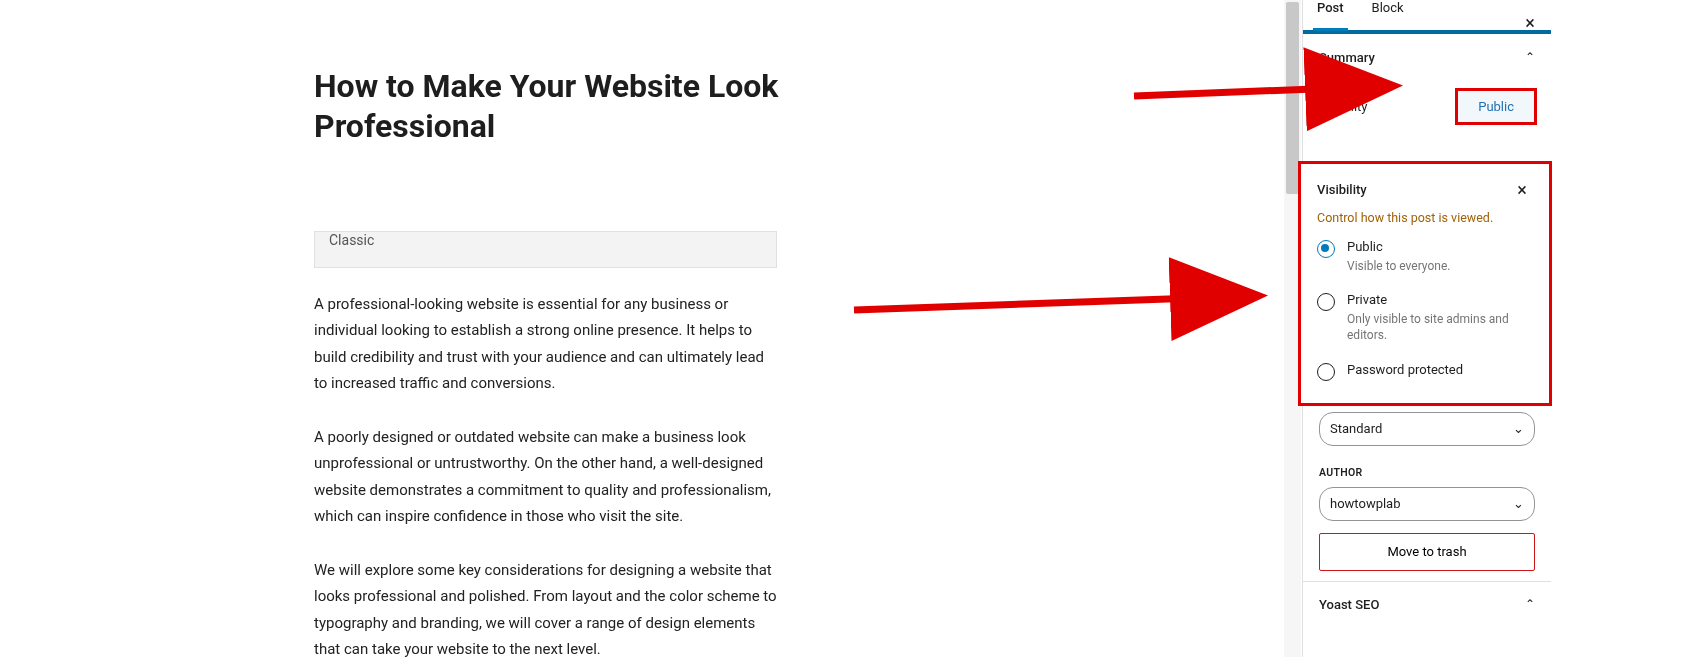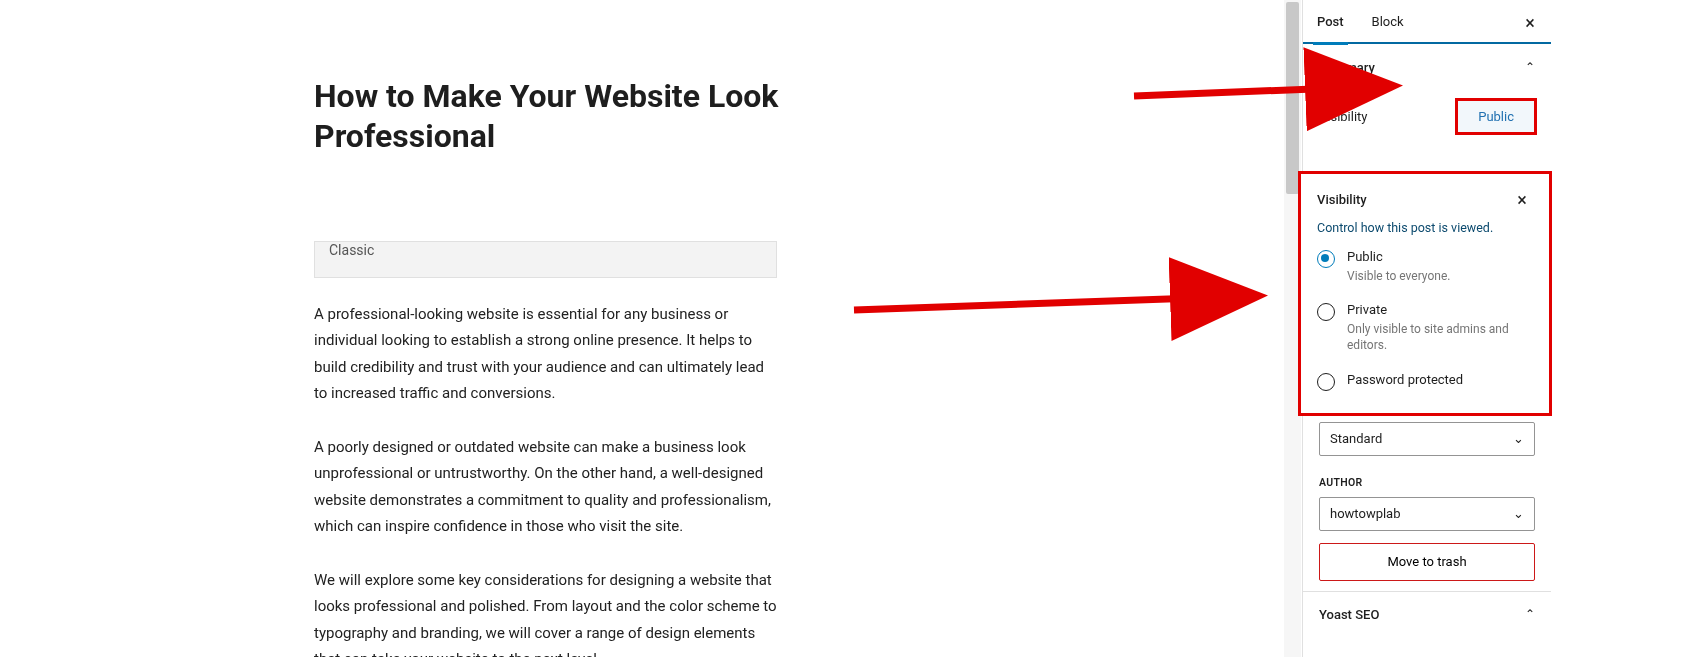--- a/index.html
+++ b/index.html
@@ -1,47 +1,47 @@
 <!DOCTYPE html>
 <html><head>
 <meta charset="utf-8">
 <style>
 *{box-sizing:border-box;margin:0;padding:0}
 body{font-family:-apple-system,BlinkMacSystemFont,"Segoe UI",Roboto,sans-serif;width:1703px;height:657px;background:#fff;position:relative;overflow:hidden;color:#1e1e1e}
-.editor{position:absolute;left:0;top:16px;width:1280px;height:562px;padding-top:60px;padding-left:314px}
+.editor{position:absolute;left:0;top:6px;width:1280px;height:562px;padding-top:60px;padding-left:314px}
 .title{font-size:32px;font-weight:700;color:#1e1e1e;line-height:1.25;width:480px}
 .classic{margin-top:85px;width:463px;height:37px;background:#f3f3f3;border:1px solid #e0e0e0;display:flex;padding-left:14px;color:#555;font-size:14px}
 .body-text{width:463px;margin-top:23px}
 .body-text p{font-size:15px;line-height:1.75;color:#222;margin-bottom:28px}
 .scrollbar{position:absolute;left:1284px;top:0;width:17px;height:657px;background:#f6f6f6}
 .scrollbar .thumb{position:absolute;left:2px;top:2px;width:13px;height:192px;background:#c8c8c8;border-radius:2px}
 .sidebar{position:absolute;left:1302px;top:0;width:249px;height:657px;border-left:1px solid #e0e0e0;background:#fff;font-size:13px}
-.tabs{display:flex;align-items:center;height:44px;border-bottom:2px solid #0369a1;position:relative}
+.tabs{display:flex;align-items:flex-end;height:34px;border-bottom:4px solid #0369a1;position:relative}
 .tab{padding:0 14px;height:46px;display:flex;align-items:center;font-size:13px;color:#1e1e1e;cursor:pointer}
 .tab.active{font-weight:500;position:relative}
 .tab.active::after{content:"";position:absolute;left:10px;right:10px;bottom:-1px;height:3px;background:#007cba}
 .close-x{position:absolute;right:10px;top:11px;width:22px;height:22px;display:flex;align-items:center;justify-content:center;cursor:pointer;font-size:18px;color:#1e1e1e}
 .panel-head{display:flex;align-items:center;justify-content:space-between;height:46px;padding:0 16px;font-weight:500;cursor:pointer}
 .chev{font-size:12px;color:#1e1e1e}
 .row{display:flex;align-items:center;justify-content:space-between;padding:8px 16px}
 .row-label{color:#1e1e1e}
 .public-btn{display:inline-block;padding:8px 20px;background:#f2f7fb;color:#2271b1;font-size:13px}
 .public-wrap{border:3px solid #e10000;display:inline-block;margin-right:-2px}
 .popover{margin-top:28px;border:3px solid #e10000;background:#fff;padding:14px 16px 14px 16px;width:254px;margin-left:-5px}
 .popover-head{display:flex;align-items:center;justify-content:space-between;margin-bottom:10px}
 .popover-head span:first-child{font-weight:500}
-.pop-desc{color:#0c4a6e;font-size:12.5px;margin-bottom:14px}
+.pop-desc{color:#a16207;font-size:12.5px;margin-bottom:14px}
 .opt{display:flex;gap:12px;margin-bottom:18px}
 .opt:last-child{margin-bottom:8px}
 .radio{width:18px;height:18px;border:1.5px solid #1e1e1e;border-radius:50%;flex:none;margin-top:1px;position:relative}
 .radio.sel{border-color:#007cba}
 .radio.sel::after{content:"";position:absolute;left:3px;top:3px;width:8px;height:8px;background:#007cba;border-radius:50%}
 .opt-title{font-size:13px;color:#1e1e1e;margin-bottom:4px}
 .opt-desc{font-size:12px;color:#757575;line-height:1.35}
-.select{margin:6px 16px 12px 16px;height:34px;border:1px solid #949494;display:flex;align-items:center;justify-content:space-between;padding:0 10px;font-size:13px;color:#1e1e1e;cursor:pointer;border-radius:2px}
+.select{margin:6px 16px 12px 16px;height:34px;border:1px solid #949494;display:flex;align-items:center;justify-content:space-between;padding:0 10px;font-size:13px;color:#1e1e1e;cursor:pointer;border-radius:14px}
 .sec-label{padding:8px 16px 2px 16px;font-size:10.5px;font-weight:600;color:#1e1e1e;letter-spacing:.3px;text-transform:uppercase}
 .trash{margin:10px 16px;height:38px;border:1px solid #cc1818;color:#000000;display:flex;align-items:center;justify-content:center;font-size:13px;cursor:pointer;border-radius:2px}
 .yoast{border-top:1px solid #e0e0e0}
 .arrow{position:absolute;pointer-events:none}
 .arrow svg{overflow:visible}
 .a1{left:1134px;top:56px;width:275px;height:52px}
 .a2{left:854px;top:270px;width:420px;height:52px}
 </style>
 </head>
 <body>

